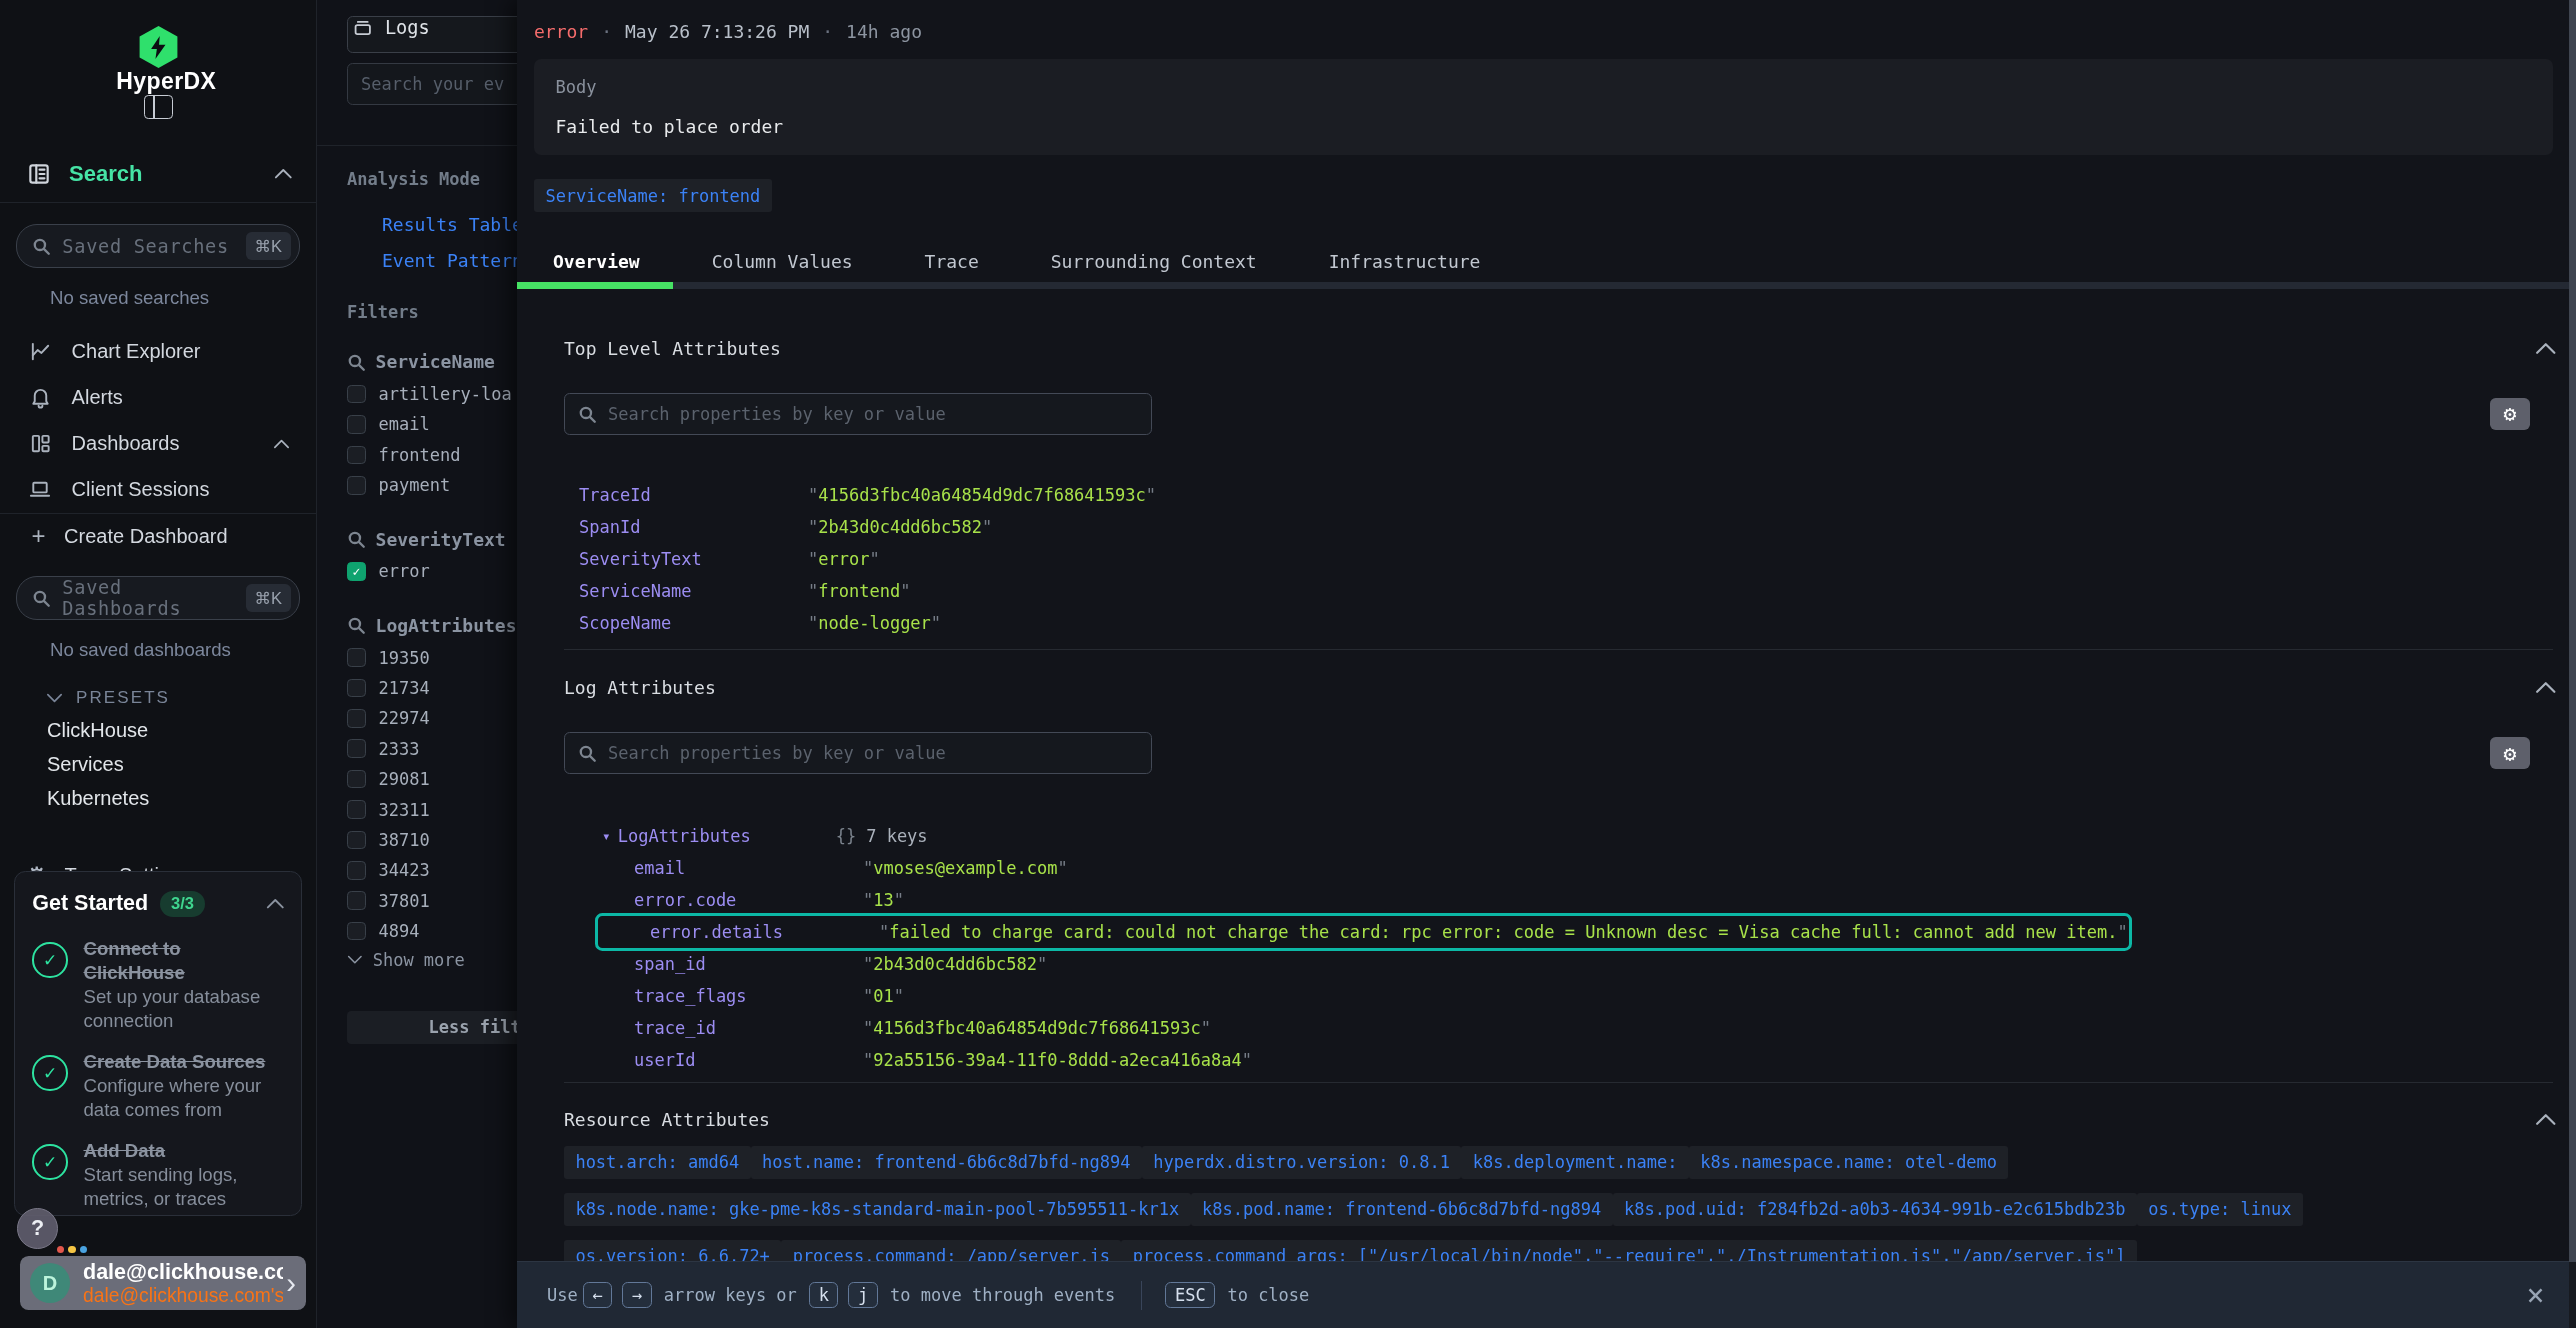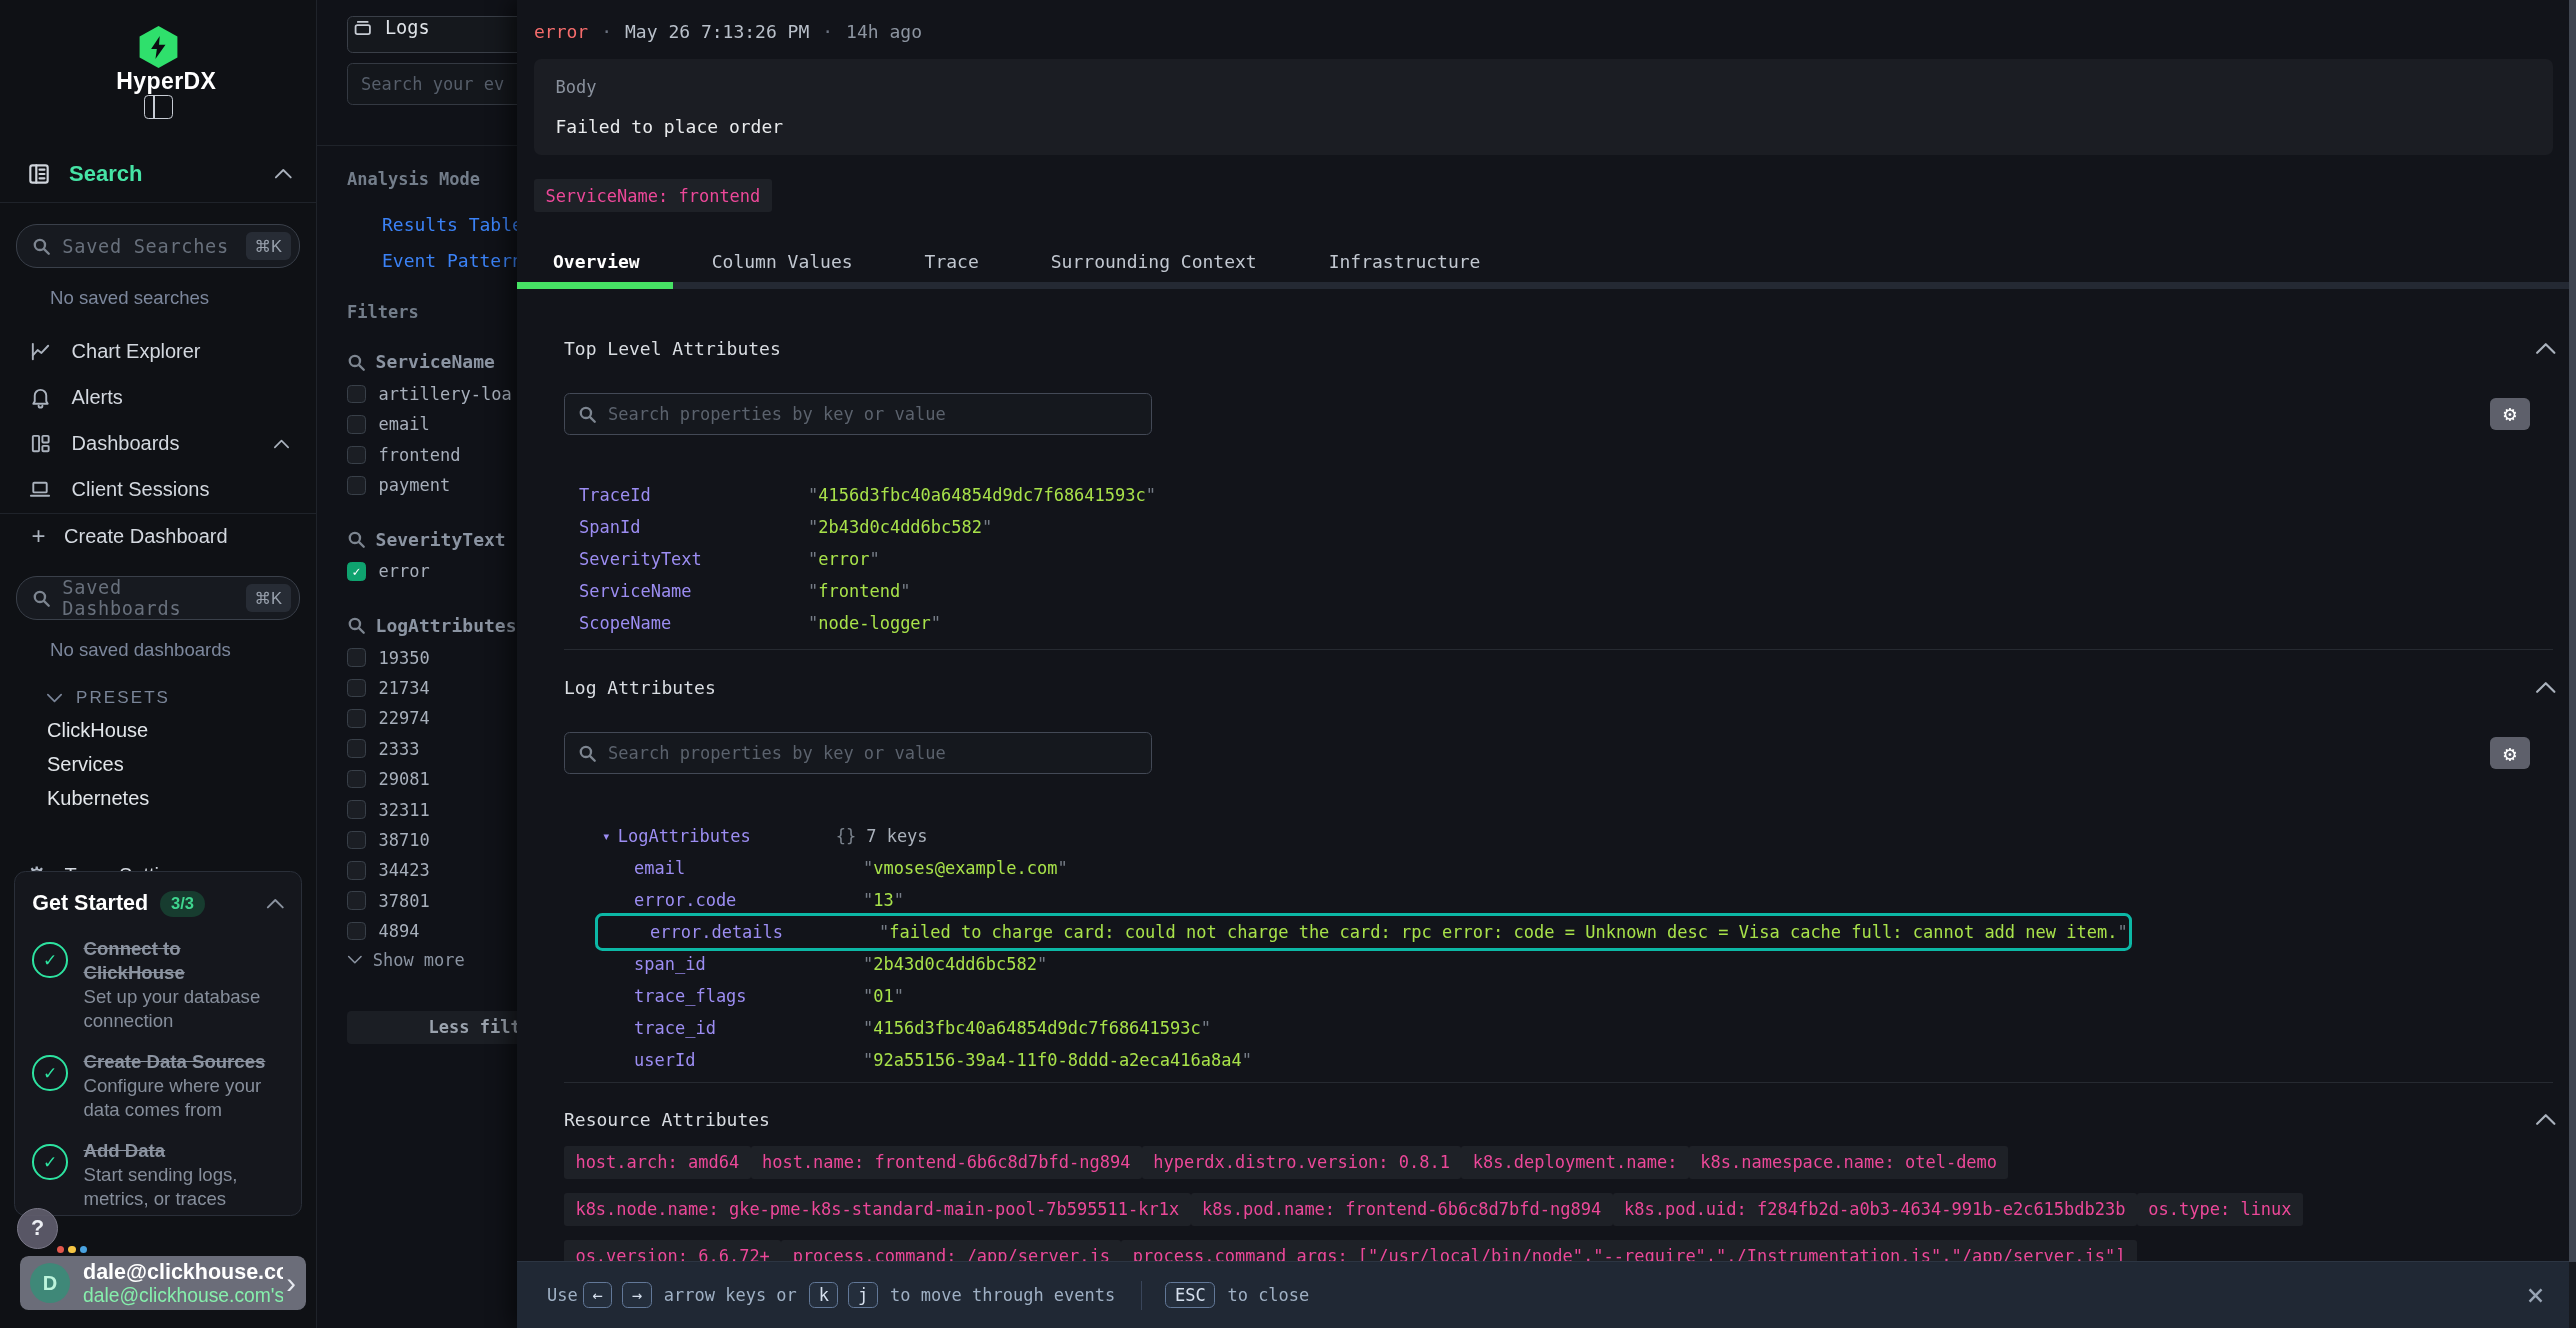--- a/index.html
+++ b/index.html
@@ -57,21 +57,21 @@
             background:rgba(96,94,110,.9);border:0.7px solid #7a7888;color:#eceef3;font-size:21.5px;font-weight:bold;
             display:flex;align-items:center;justify-content:center;}
   #confetti{position:absolute;left:57px;top:1246px;display:flex;gap:4.3px;}
   #confetti i{width:7.2px;height:7.2px;border-radius:50%;display:block;}
   #user-chip{position:absolute;left:20px;top:1256px;width:286px;height:54px;border-radius:8.6px;
              background:rgba(125,127,141,.84);display:flex;align-items:center;padding:0 10px;box-sizing:border-box;}
   .avatar{width:40px;height:40px;border-radius:50%;background:#3f8878;color:#bdf4dc;font-size:20px;font-weight:bold;
           display:flex;align-items:center;justify-content:center;flex:0 0 40px;}
   .user-texts{margin-left:13px;flex:1;overflow:hidden;}
   .user-email{font-size:21.5px;font-weight:bold;color:#fff;white-space:nowrap;}
-  .user-sub{font-size:19.3px;color:#86efac;white-space:nowrap;}
+  .user-sub{font-size:19.3px;color:#f97316;white-space:nowrap;}
   .user-chev{color:#e6e9f0;font-size:29px;line-height:1;margin-left:2.9px;}
 
   
   #filter-col{position:absolute;left:317px;top:0;width:200px;height:1328px;background:#101218;overflow:hidden;}
   .fc-inner{padding-left:30px;}
   .logs-btn{display:flex;align-items:flex-start;width:236px;height:37px;margin-top:15.7px;border:1.1px solid #3a3f48;
             border-radius:5.7px;background:#15181d;box-sizing:border-box;padding:0 4px;}
   .logs-btn .lbl{font-size:18.6px;color:#dfe3e8;margin-left:11.4px;}
   .fc-search{display:flex;align-items:center;width:236px;height:42px;margin-top:10px;border:1.1px solid #343942;
              border-radius:5.7px;background:#14171c;box-sizing:border-box;padding:0 13px;}
@@ -101,21 +101,21 @@
   #detail{position:absolute;left:517px;top:0;width:2059px;height:1328px;background:#12141a;
           box-shadow:-7.2px 0 21.5px rgba(0,0,0,.55);box-sizing:border-box;padding:0 0 0 17px;}
   .dp-head{display:flex;align-items:center;margin-top:20px;height:23px;font-size:18px;}
   .sev{color:#f56c6c;}
   .dot{color:#6b7280;margin:0 13px;}
   .ts{color:#b9c0ca;}
   .rel{color:#8d95a1;}
   .body-box{margin-top:15.7px;margin-right:23px;background:#1b1d23;border-radius:7.2px;padding:18.6px 21.5px;}
   .body-label{font-size:17px;color:#8a919d;}
   .body-value{font-size:18px;color:#e8eaec;margin-top:18.6px;}
-  .tag{display:inline-block;background:#1e2127;border-radius:2.9px;padding:6.4px 11.4px;font-size:17px;color:#ec4899;
+  .tag{display:inline-block;background:#1e2127;border-radius:2.9px;padding:6.4px 11.4px;font-size:17px;color:#3b82f6;
        white-space:nowrap;}
   .dp-tag-row{margin-top:24px;}
   .tabs{display:flex;margin-left:-17px;margin-top:29px;}
   .tab{padding:10px 36px;font-size:18px;color:#c2c8d1;}
   .tab.is-active{color:#fff;font-weight:bold;}
   .tabstrip{height:6.4px;background:#242933;margin-left:-17px;position:relative;}
   .tabstrip .active-seg{position:absolute;left:0;top:0;height:6.4px;width:156px;background:#46e264;}
   .section{padding-left:30px;position:relative;}
   .sec-head{display:flex;align-items:center;margin-top:49px;height:21.5px;}
   .sec-title{font-size:18px;color:#d9dde2;}

